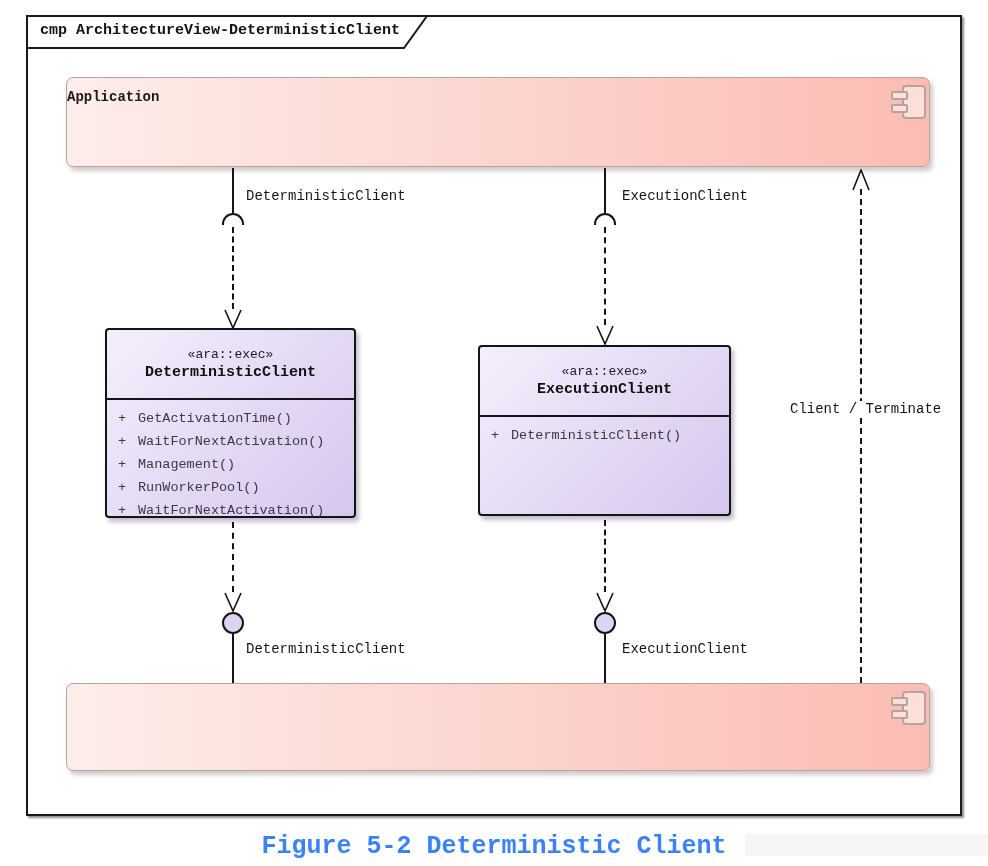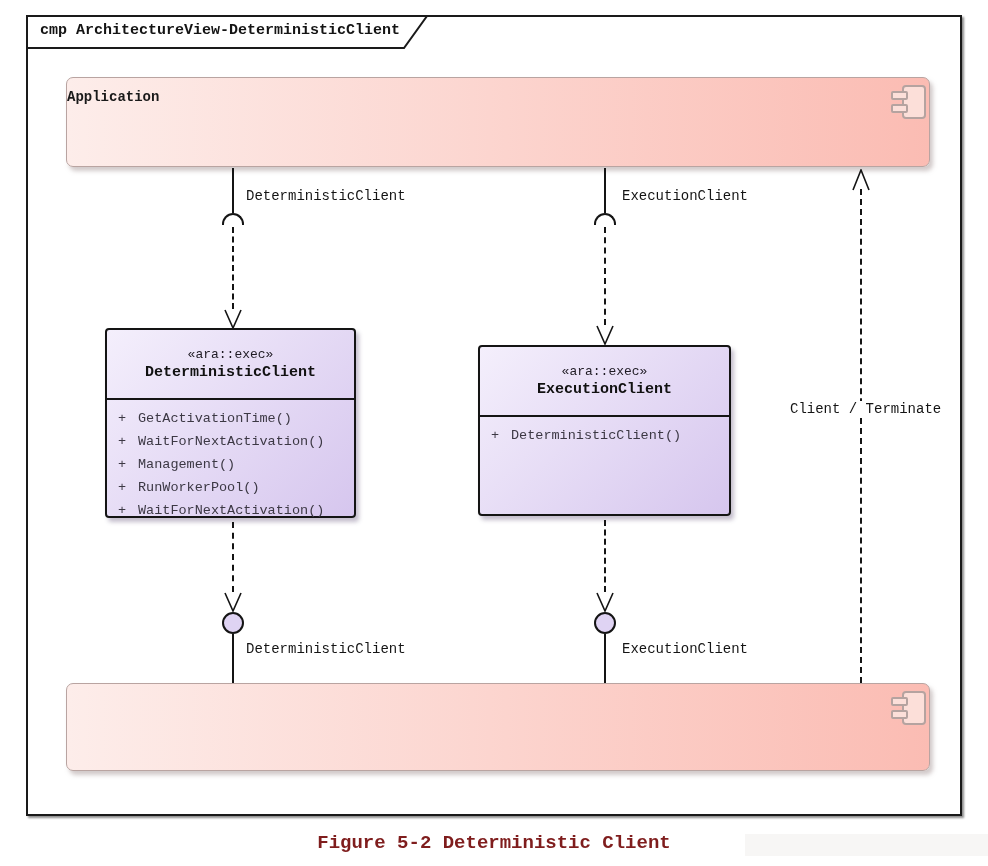--- a/index.html
+++ b/index.html
@@ -52,21 +52,21 @@
   .socket{position:absolute;width:22px;height:12px;border:2px solid #141414;border-bottom:none;
           border-radius:11px 11px 0 0;background:transparent;}
   .ball{position:absolute;width:22px;height:22px;border:2px solid #141414;border-radius:50%;
           background:#dfd3f3;}
   .ah{position:absolute;}
   .conn-label{position:absolute;font-size:14px;color:#141414;white-space:nowrap;}
   .label-bg{background:#fff;padding:0 2px;}
 
   
   .caption{position:absolute;left:0;top:832px;width:988px;text-align:center;
-           font-size:19px;font-weight:bold;color:#7f1d1d;}
+           font-size:25px;font-weight:bold;color:#3b82f6;}
   .faint-bar{position:absolute;left:745px;top:834px;width:243px;height:22px;background:#f7f6f5;}
 </style>
 </head>
 <body>
 
 <div id="page">
 
   <div class="frame"></div>
   <div class="frame-tab">
     <svg width="404" height="35">

